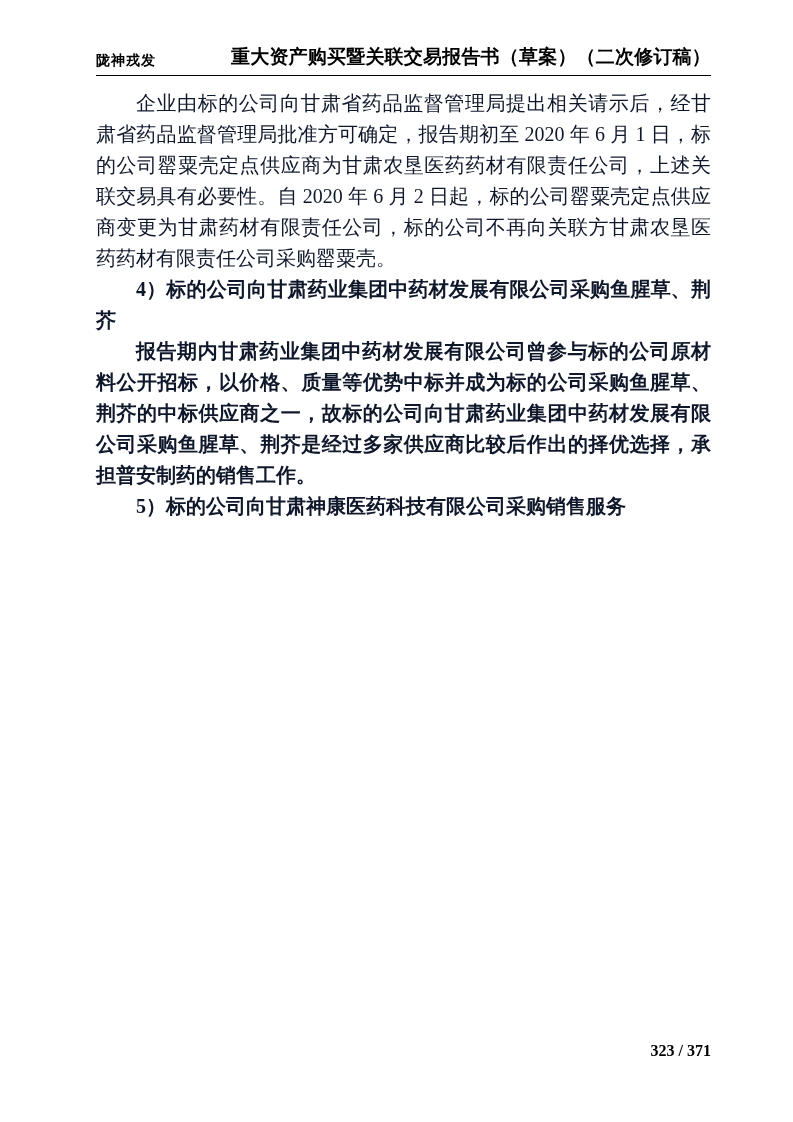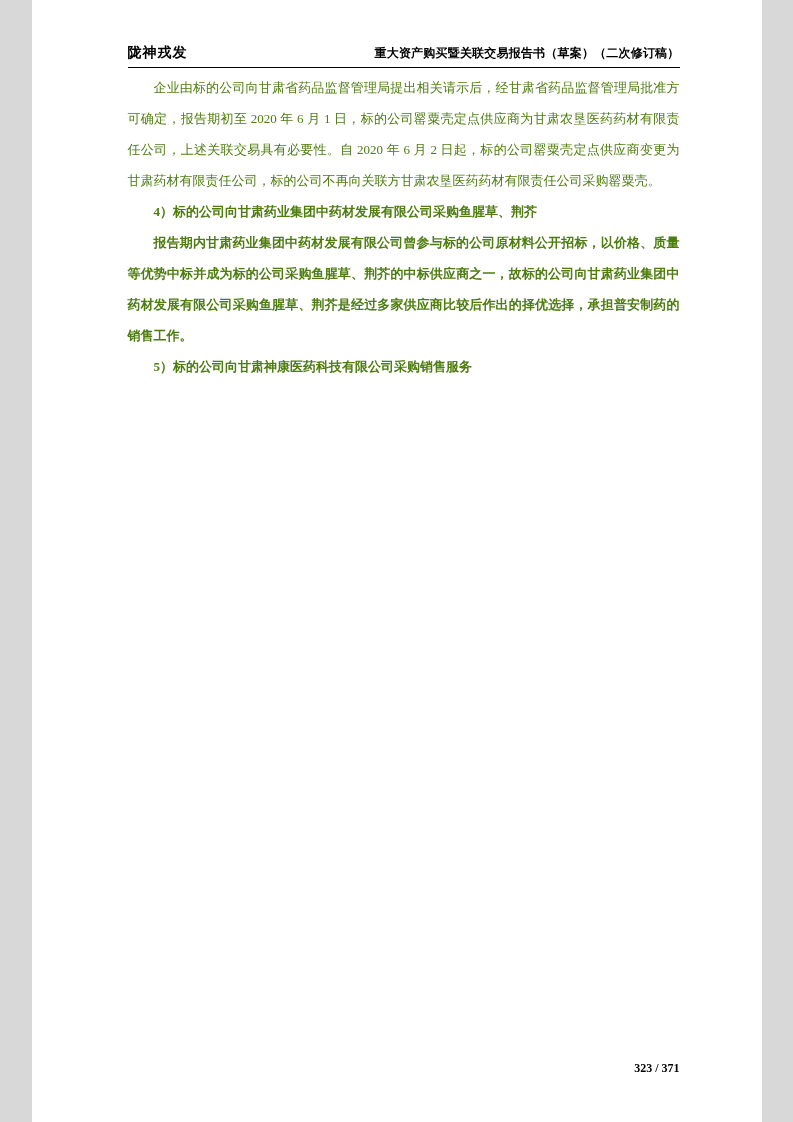--- a/index.html
+++ b/index.html
@@ -4,21 +4,21 @@
 <style>
   html, body {
     margin: 0;
     padding: 0;
     background: #d8d8d8;
   }
   body {
     font-family: "Liberation Serif", "DejaVu Serif", serif;
   }
   .page {
-    width: 730px;
+    width: 793px;
     height: 1122px;
     background: #ffffff;
     position: relative;
     margin: 0 auto;
     box-sizing: border-box;
     overflow: hidden;
     text-decoration: underline;
   }
   .page-inner {
     position: absolute;
@@ -35,47 +35,47 @@
     color: #000;
     padding-bottom: 4px;
     font-family: "Liberation Serif", "DejaVu Serif", serif;
     font-weight: bold;
   }
   .header-left {
     letter-spacing: 1px;
     font-size: 14px;
   }
   .header-right {
-    font-size: 12px;
+    font-size: 19px;
     letter-spacing: 0.2px;
   }
   .header-rule {
     border-top: 1.2px solid #000;
     margin-top: 1px;
   }
   .content {
-    margin-top: 4px;
-    font-size: 13px;
+    margin-top: 12px;
+    font-size: 20px;
     line-height: 31px;
-    color: #4d7c0f;
+    color: #0f172a;
     text-align: justify;
     text-justify: inter-ideograph;
   }
   .content p {
     margin: 0 0 0 0;
     text-indent: 2em;
   }
   .content p.bold {
     font-weight: bold;
   }
   .footer {
     position: absolute;
     right: 82px;
-    bottom: 46px;
-    font-size: 12px;
+    bottom: 62px;
+    font-size: 16px;
     font-weight: bold;
     font-family: "Liberation Serif", "DejaVu Serif", serif;
     color: #000;
   }
 </style>
 </head>
 <body>
 
 <div class="page">
   <div class="page-inner">

